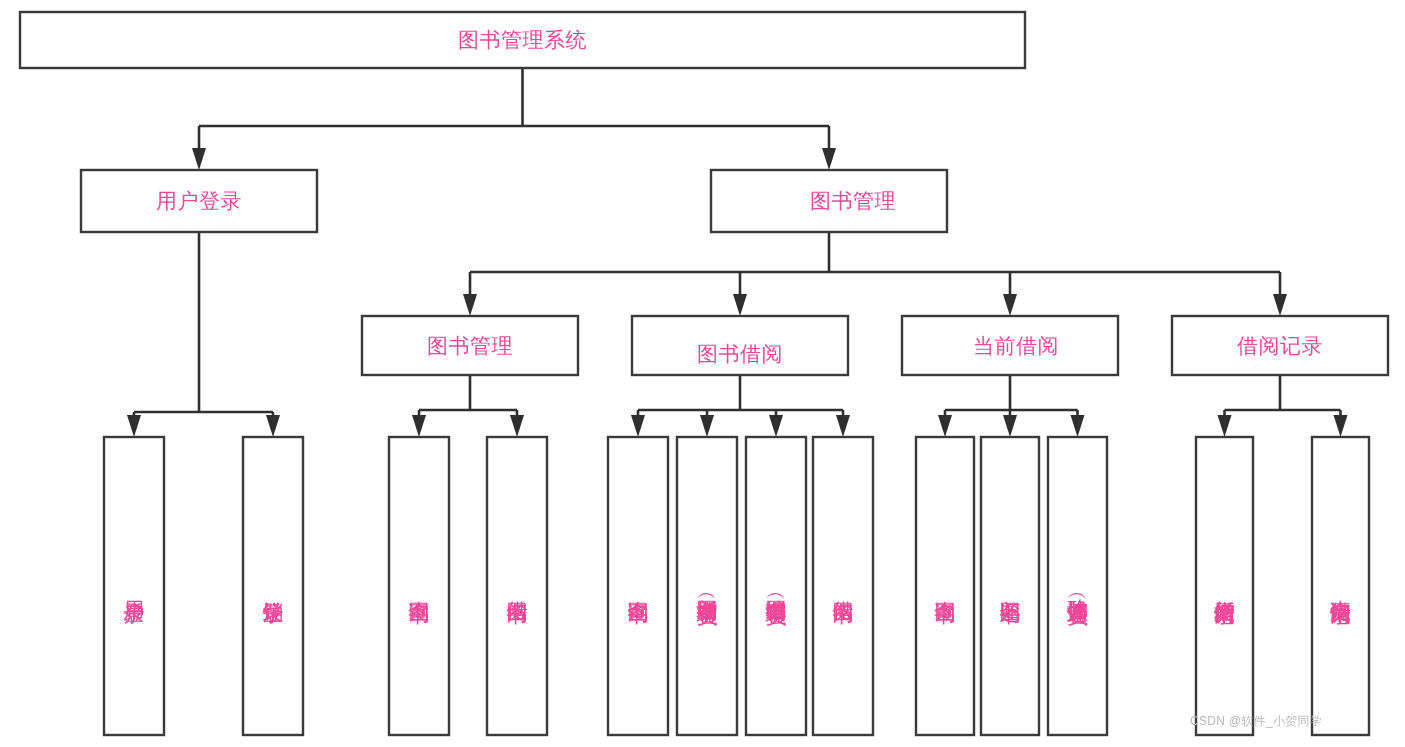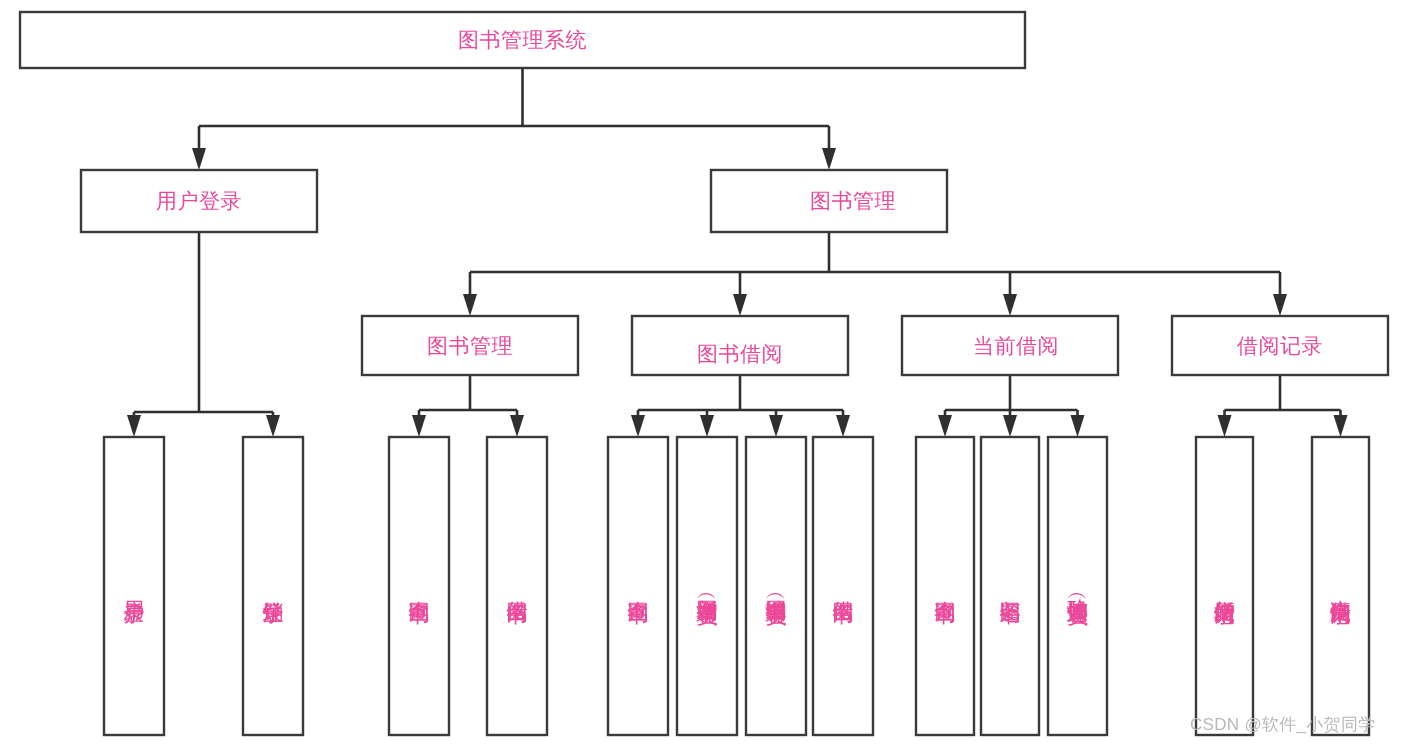--- a/index.html
+++ b/index.html
@@ -61,21 +61,21 @@
     text-orientation: upright;
     font-size: 21px;
     line-height: 1.05;
     letter-spacing: 1px;
     padding: 4px 0;
   }
   .watermark {
     position: absolute;
     left: 1190px;
     top: 713px;
-    font-size: 17px;
+    font-size: 12px;
     color: #b9b9b9;
     white-space: nowrap;
     letter-spacing: 0.3px;
   }
 </style>
 </head>
 <body>
 
 <div id="diagram-root">
   <svg class="diagram-canvas" viewBox="0 0 1405 747">

